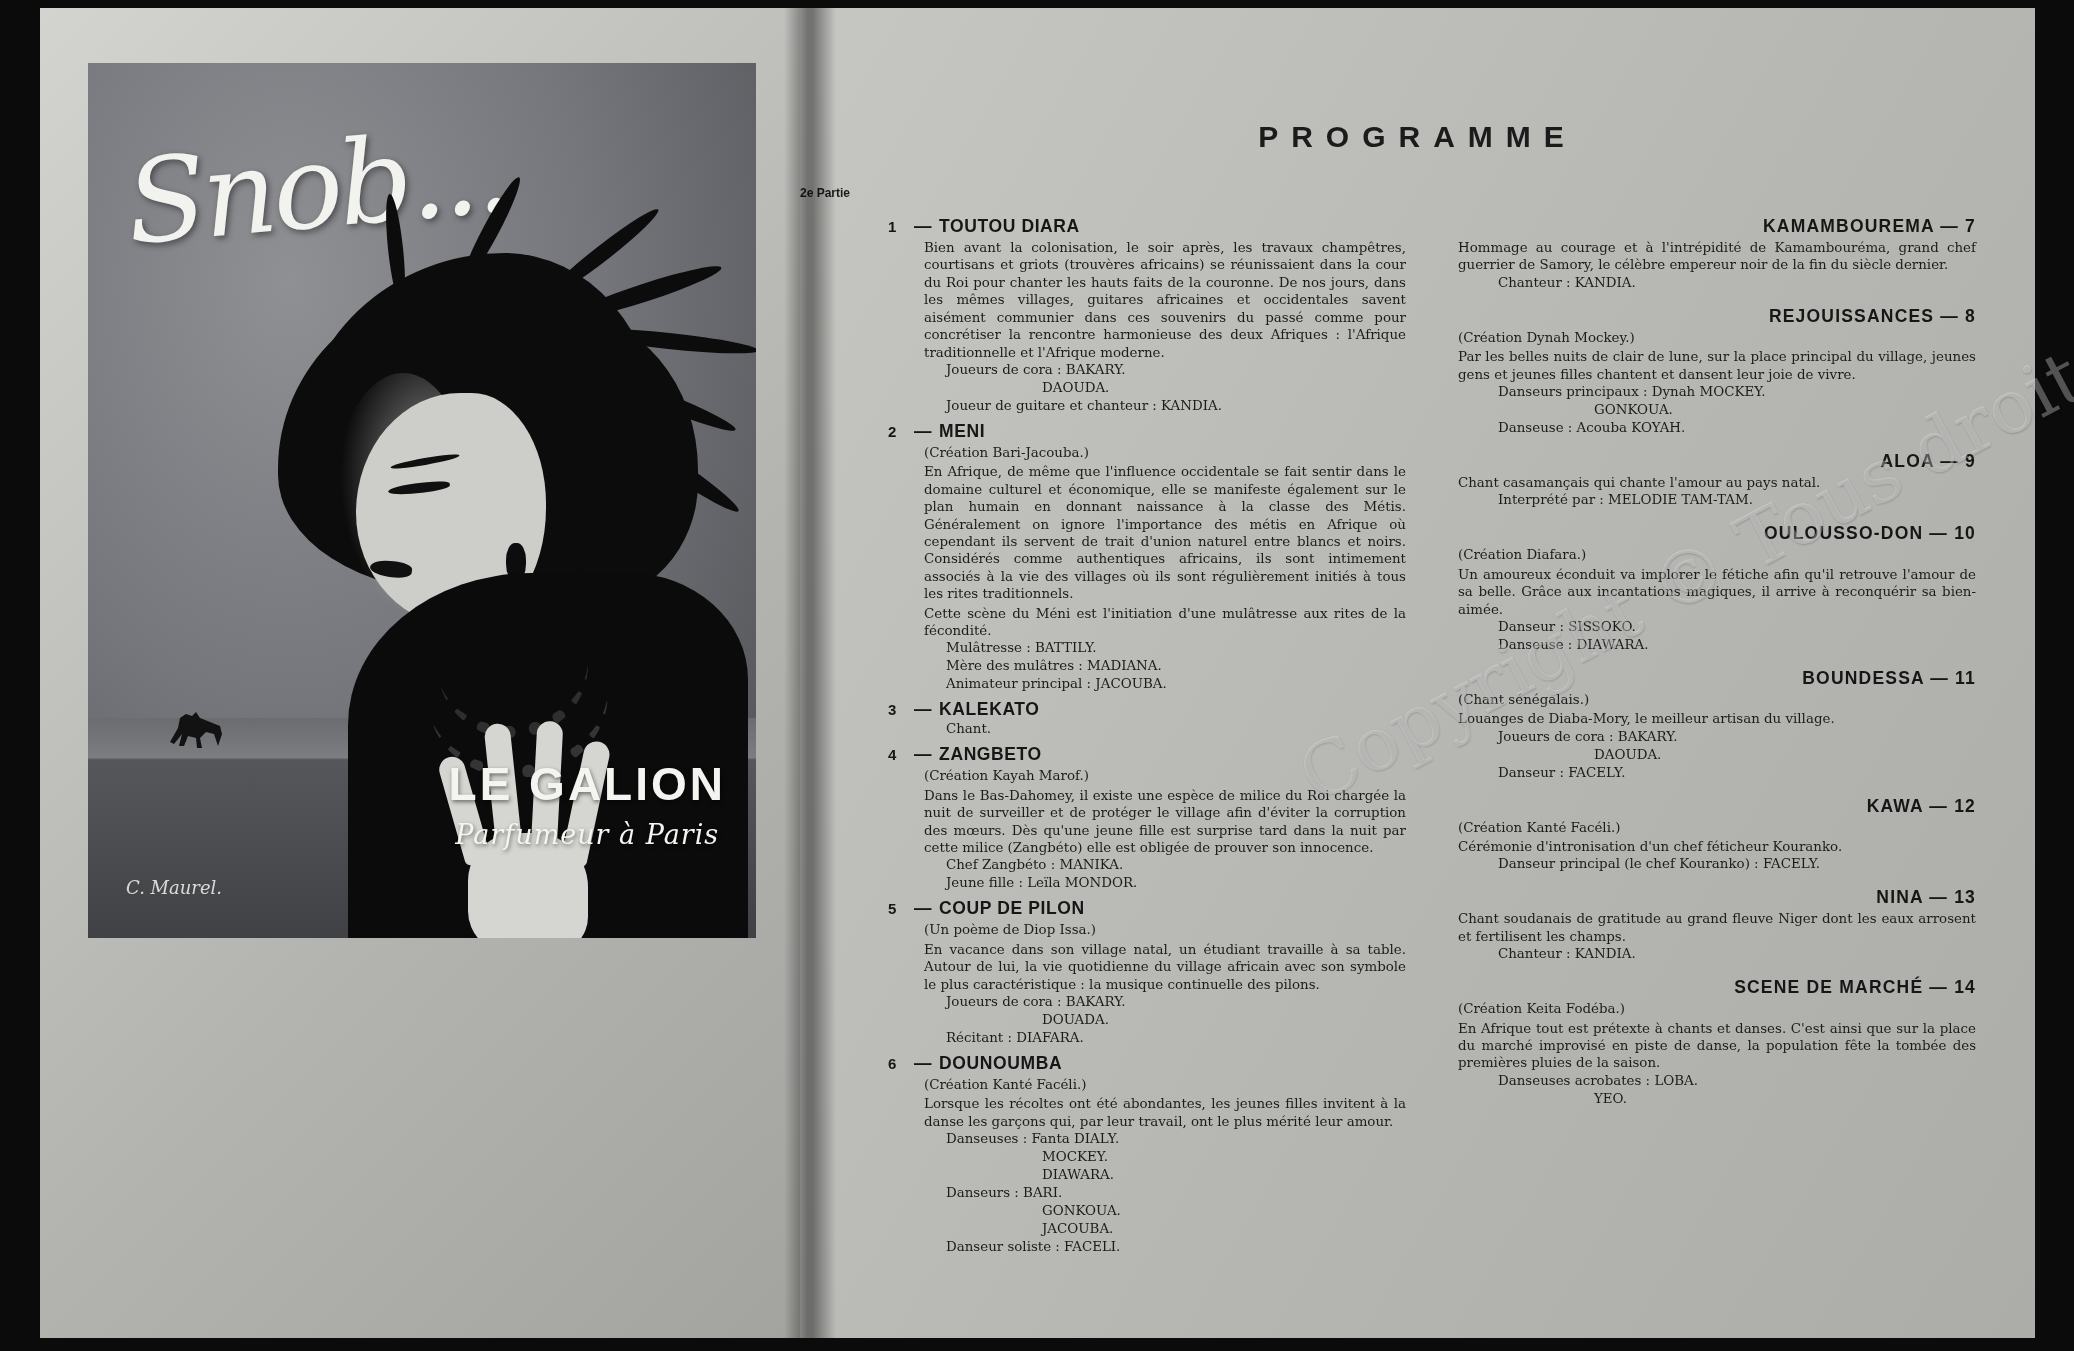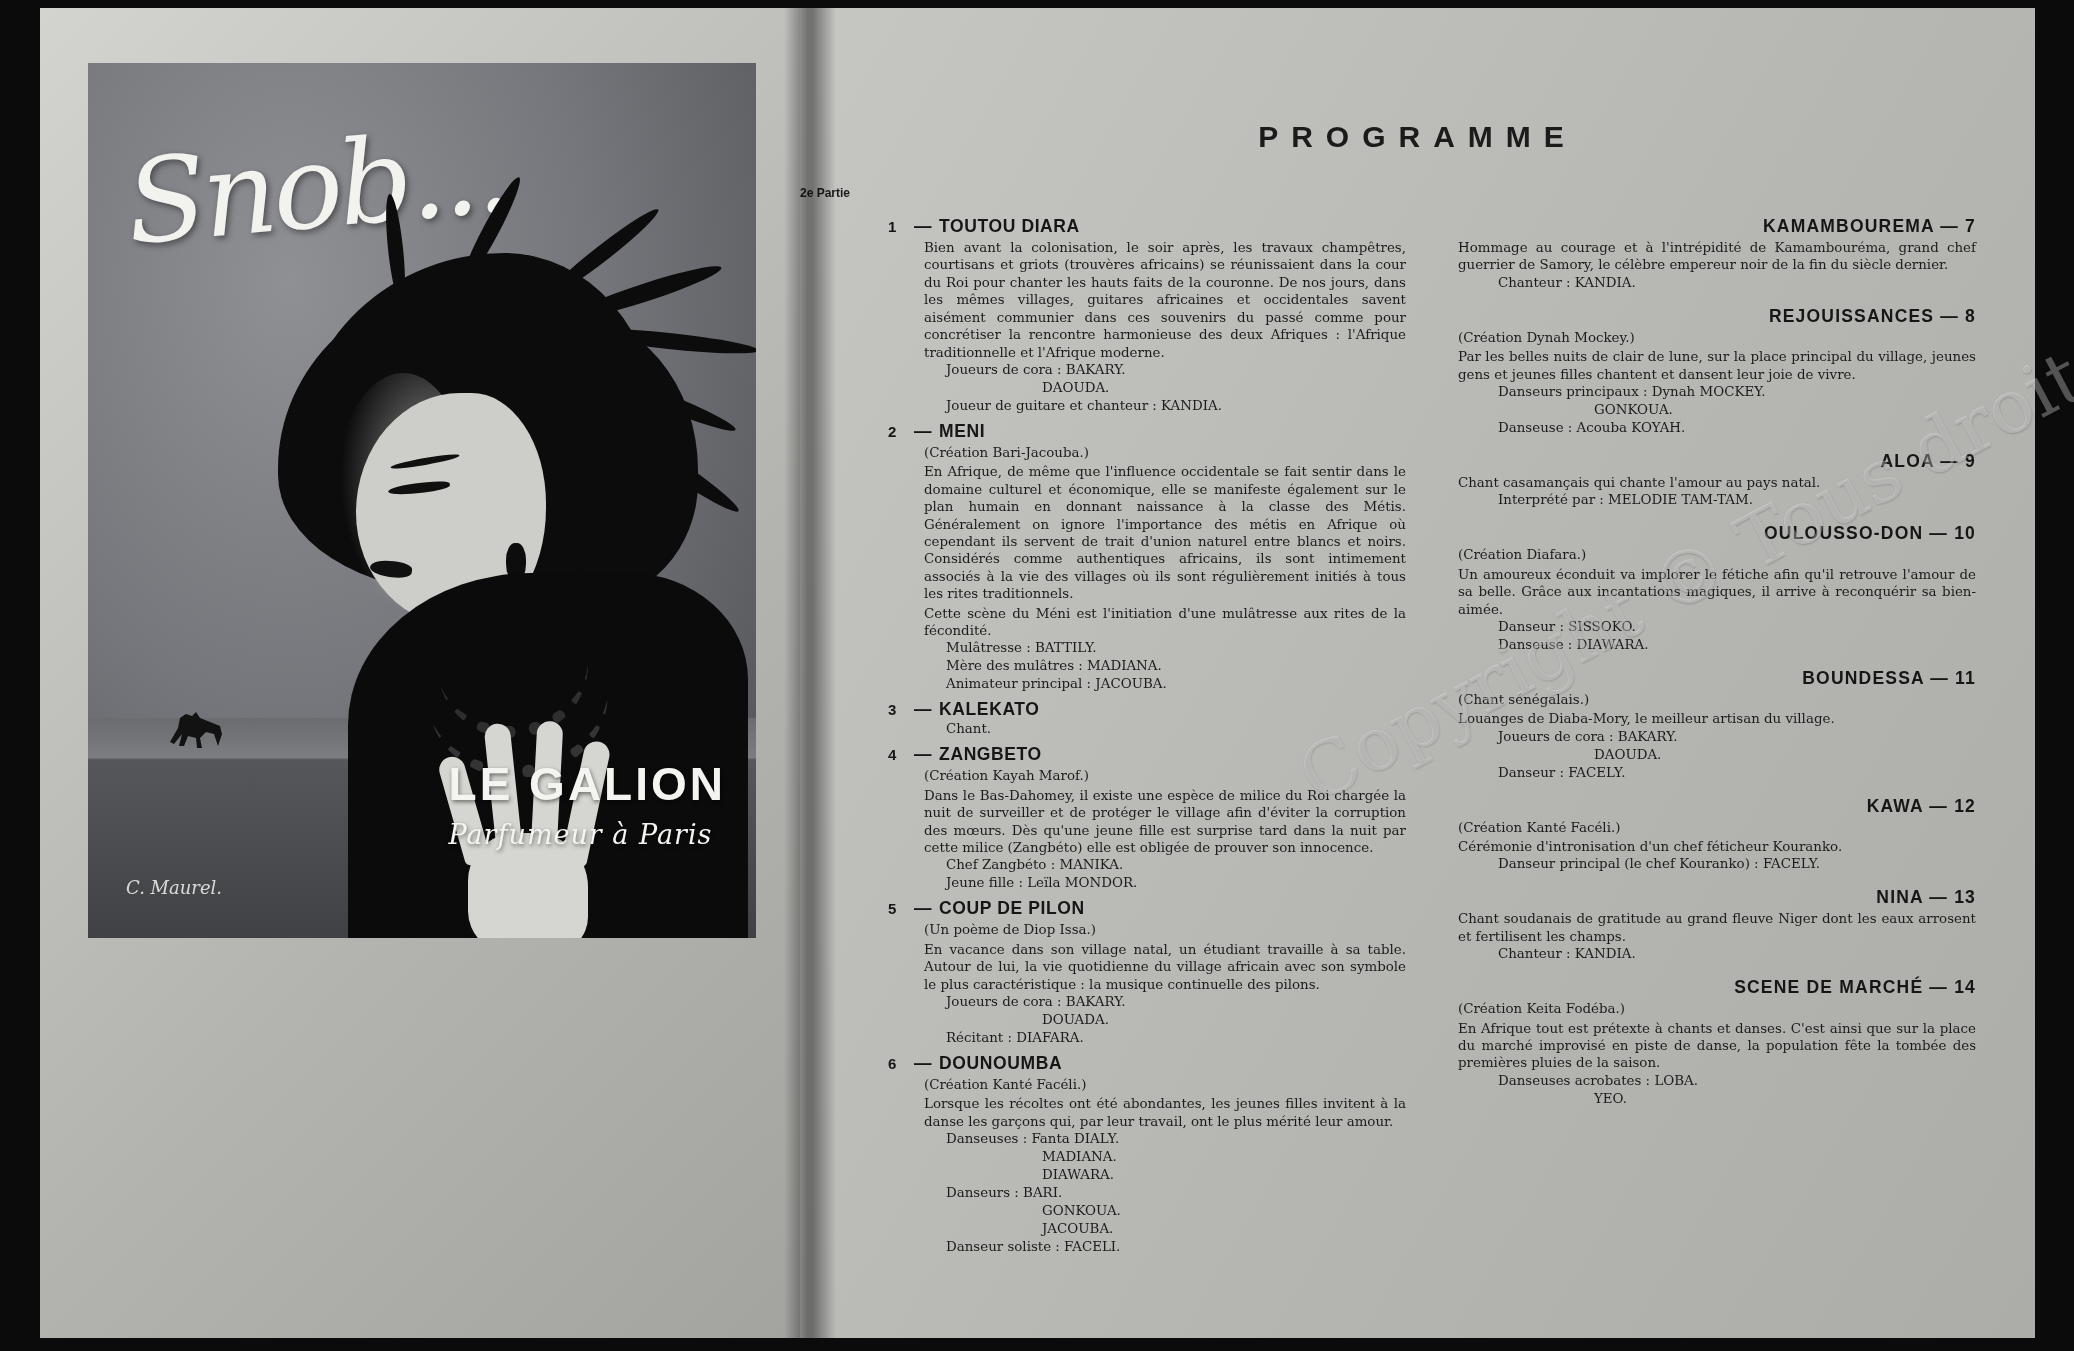--- a/index.html
+++ b/index.html
@@ -193,21 +193,21 @@
     position: absolute;
     left: 78px;
     bottom: 188px;
     width: 62px;
     height: 42px;
   }
   .ad-brand {
     position: absolute;
     right: 30px;
     bottom: 88px;
-    text-align: left;
+    text-align: center;
     color: #f4f4f0;
   }
   .ad-brand .name {
     font-family: "Liberation Sans", sans-serif;
     font-weight: bold;
     font-size: 46px;
     letter-spacing: 3px;
     text-shadow: 1px 2px 4px rgba(0,0,0,.5);
   }
   .ad-brand .sub {
@@ -454,21 +454,21 @@
             <div class="item">
               <div class="item-head">
                 <span class="num">6</span>
                 <span class="dash">—</span>
                 <span>DOUNOUMBA</span>
               </div>
               <div class="para">(Création Kanté Facéli.)</div>
               <div class="para">Lorsque les récoltes ont été abondantes, les jeunes filles invitent à la danse les garçons qui, par leur travail, ont le plus mérité leur amour.</div>
               <div class="credit">
                 <div><span>Danseuses : Fanta DIALY.</span></div>
-                <span class="cont">MADIANA.</span>
+                <span class="cont">MOCKEY.</span>
                 <span class="cont">DIAWARA.</span>
                 <div><span>Danseurs : BARI.</span></div>
                 <span class="cont">GONKOUA.</span>
                 <span class="cont">JACOUBA.</span>
                 <div><span>Danseur soliste : FACELI.</span></div>
               </div>
             </div>
           </div>
         <div class="col" id="col-right">
             <div class="ritem">

